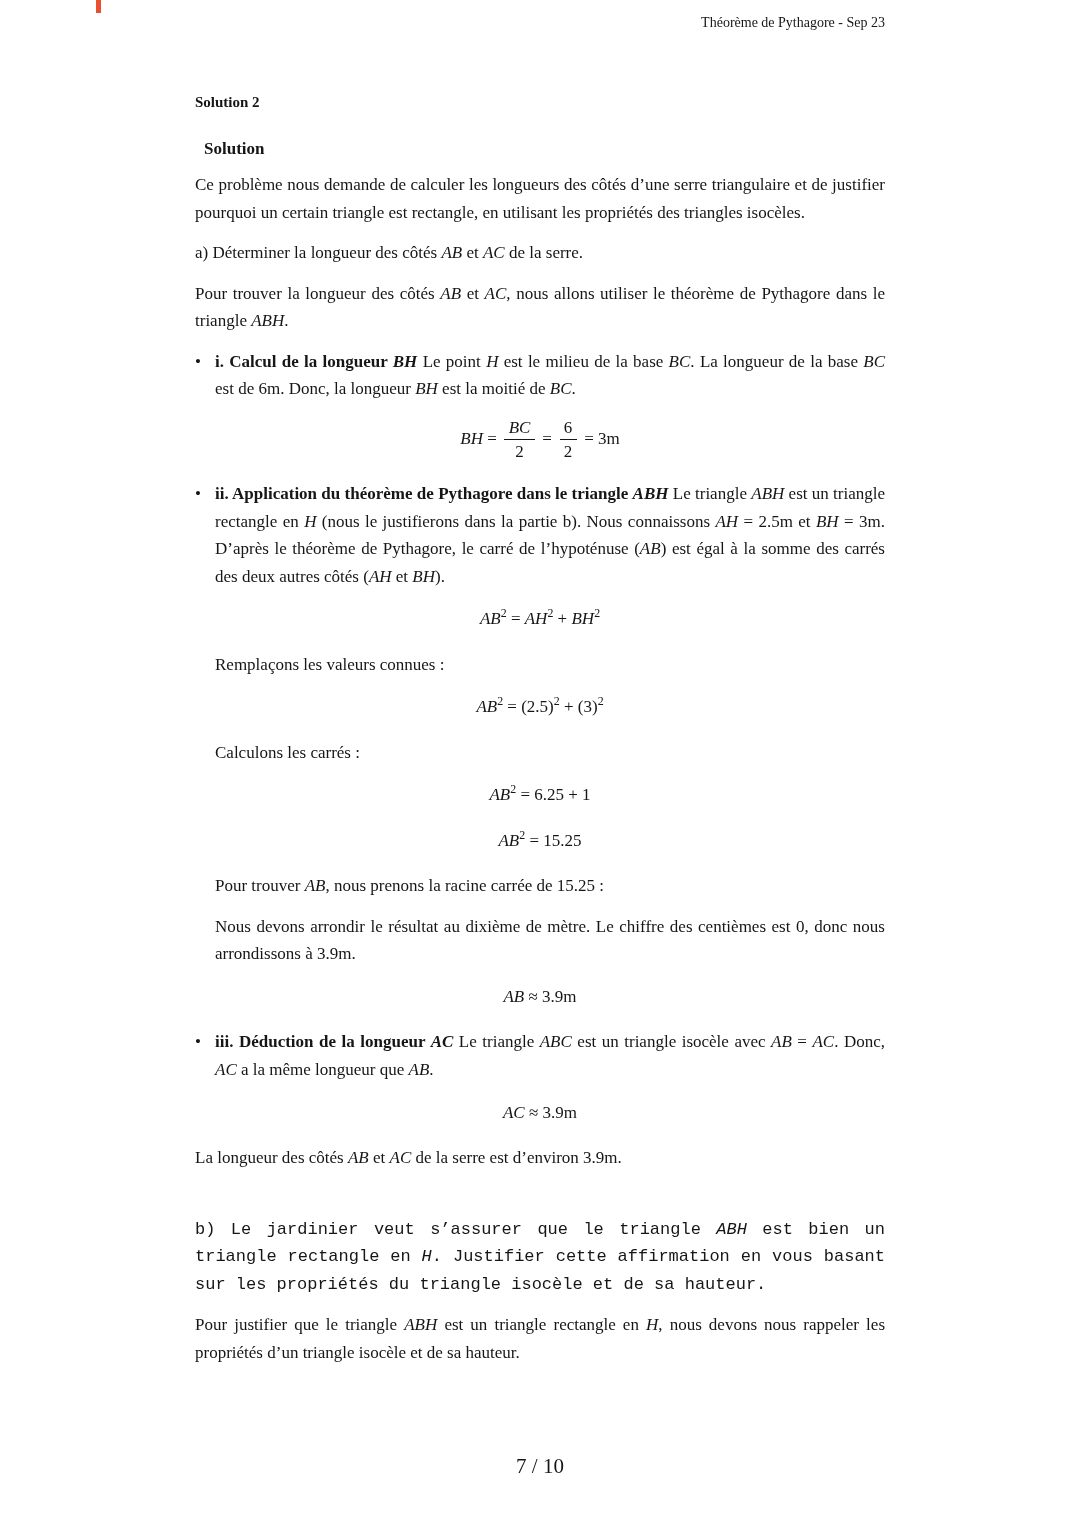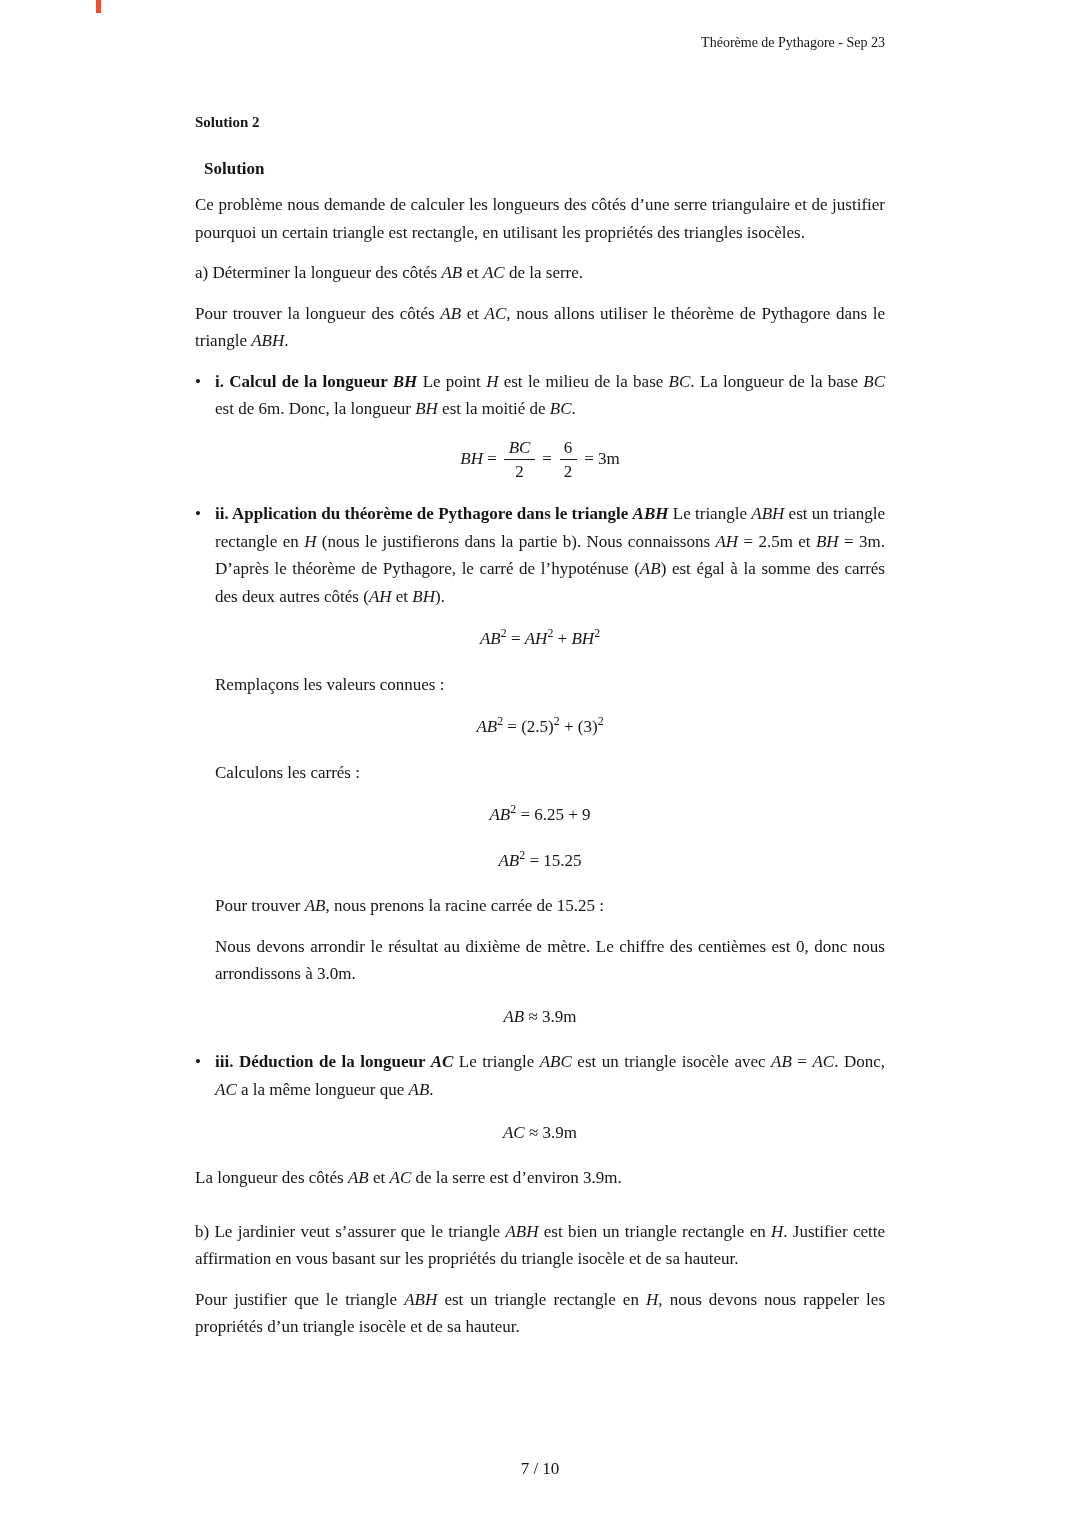--- a/index.html
+++ b/index.html
@@ -4,42 +4,42 @@
 <title>Théorème de Pythagore - Sep 23</title>
 <style>
   *{box-sizing:border-box;}
   html,body{margin:0;padding:0;background:#ffffff;}
   .page{
     position:relative;
     width:944px;height:1527px;margin:0 auto;
     background:#ffffff;color:#161616;
     font-family:"Liberation Serif","DejaVu Serif",serif;
     font-size:17px;line-height:1.62;
-    padding:32px 127px 0 127px;
+    padding:12px 127px 0 127px;
     overflow:hidden;
   }
   .corner-mark{position:absolute;left:28px;top:0;width:5px;height:13px;background:#e8502f;}
   .header{text-align:right;font-size:14px;margin:0 0 58px 0;}
   .title{font-size:15px;font-weight:700;margin:0 0 24px 0;line-height:1.2;}
   .para{margin:0 0 13px 0;}
   .justify{text-align:justify;}
   .subhead{margin:9px;font-weight:700;}
   .indent{margin-left:20px;}
-  .spaced{margin-top:26px;}
+  .spaced{margin-top:44px;font-family:Liberation Mono, monospace;}
   .bullet{display:flex;margin:0 0 10px 0;}
   .marker{flex:0 0 20px;}
   .bullet-body{flex:1;text-align:justify;}
   .equation{text-align:center;margin:15px 0 18px 0;}
   .it{font-style:italic;}
   .b{font-weight:700;}
   .sup{font-size:0.7em;vertical-align:0.55em;line-height:0;}
   .frac{display:inline-block;vertical-align:middle;text-align:center;margin:0 0.2em;line-height:1.15;}
   .frac .num{display:block;padding:0 0.25em 2px 0.25em;border-bottom:1.4px solid currentColor;}
   .frac .den{display:block;padding:2px 0.25em 0 0.25em;}
-  .footer{position:absolute;left:0;right:0;bottom:44px;text-align:center;font-size:17px;}
+  .footer{position:absolute;left:0;right:0;bottom:44px;text-align:center;font-size:21px;}
 </style>
 </head>
 <body>
 
 <div class="page">
   <div class="corner-mark" style="background: rgb(232, 80, 47);"></div>
 
   <header class="header">
     <span>Théorème de Pythagore - Sep 23</span>
   </header>
@@ -67,27 +67,27 @@
     </div>
 
     <div class="equation"><span class="it">AB</span><span class="sup">2</span><span> = </span><span class="it">AH</span><span class="sup">2</span><span> + </span><span class="it">BH</span><span class="sup">2</span></div>
 
     <p class="para indent">Remplaçons les valeurs connues :</p>
 
     <div class="equation"><span class="it">AB</span><span class="sup">2</span><span> = (2.5)</span><span class="sup">2</span><span> + (3)</span><span class="sup">2</span></div>
 
     <p class="para indent">Calculons les carrés :</p>
 
-    <div class="equation"><span class="it">AB</span><span class="sup">2</span><span> = 6.25 + 9</span></div>
+    <div class="equation"><span class="it">AB</span><span class="sup">2</span><span> = 6.25 + 1</span></div>
     <div class="equation"><span class="it">AB</span><span class="sup">2</span><span> = 15.25</span></div>
 
     <p class="para indent">Pour trouver <span class="it">AB</span>, nous prenons la racine carrée de 15.25 :</p>
 
 
-    <p class="para indent justify">Nous devons arrondir le résultat au dixième de mètre. Le chiffre des centièmes est 0, donc nous arrondissons à 3.0m.</p>
+    <p class="para indent justify">Nous devons arrondir le résultat au dixième de mètre. Le chiffre des centièmes est 0, donc nous arrondissons à 3.9m.</p>
 
     <div class="equation"><span class="it">AB</span><span> ≈ 3.9m</span></div>
 
     <div class="bullet">
       <span class="marker">•</span>
       <div class="bullet-body"><span class="b">iii. Déduction de la longueur </span><span class="it b">AC</span><span> Le triangle </span><span class="it">ABC</span><span> est un triangle isocèle avec </span><span class="it">AB</span><span> = </span><span class="it">AC</span><span>. Donc, </span><span class="it">AC</span><span> a la même longueur que </span><span class="it">AB</span><span>.</span></div>
     </div>
 
     <div class="equation"><span class="it">AC</span><span> ≈ 3.9m</span></div>
 

